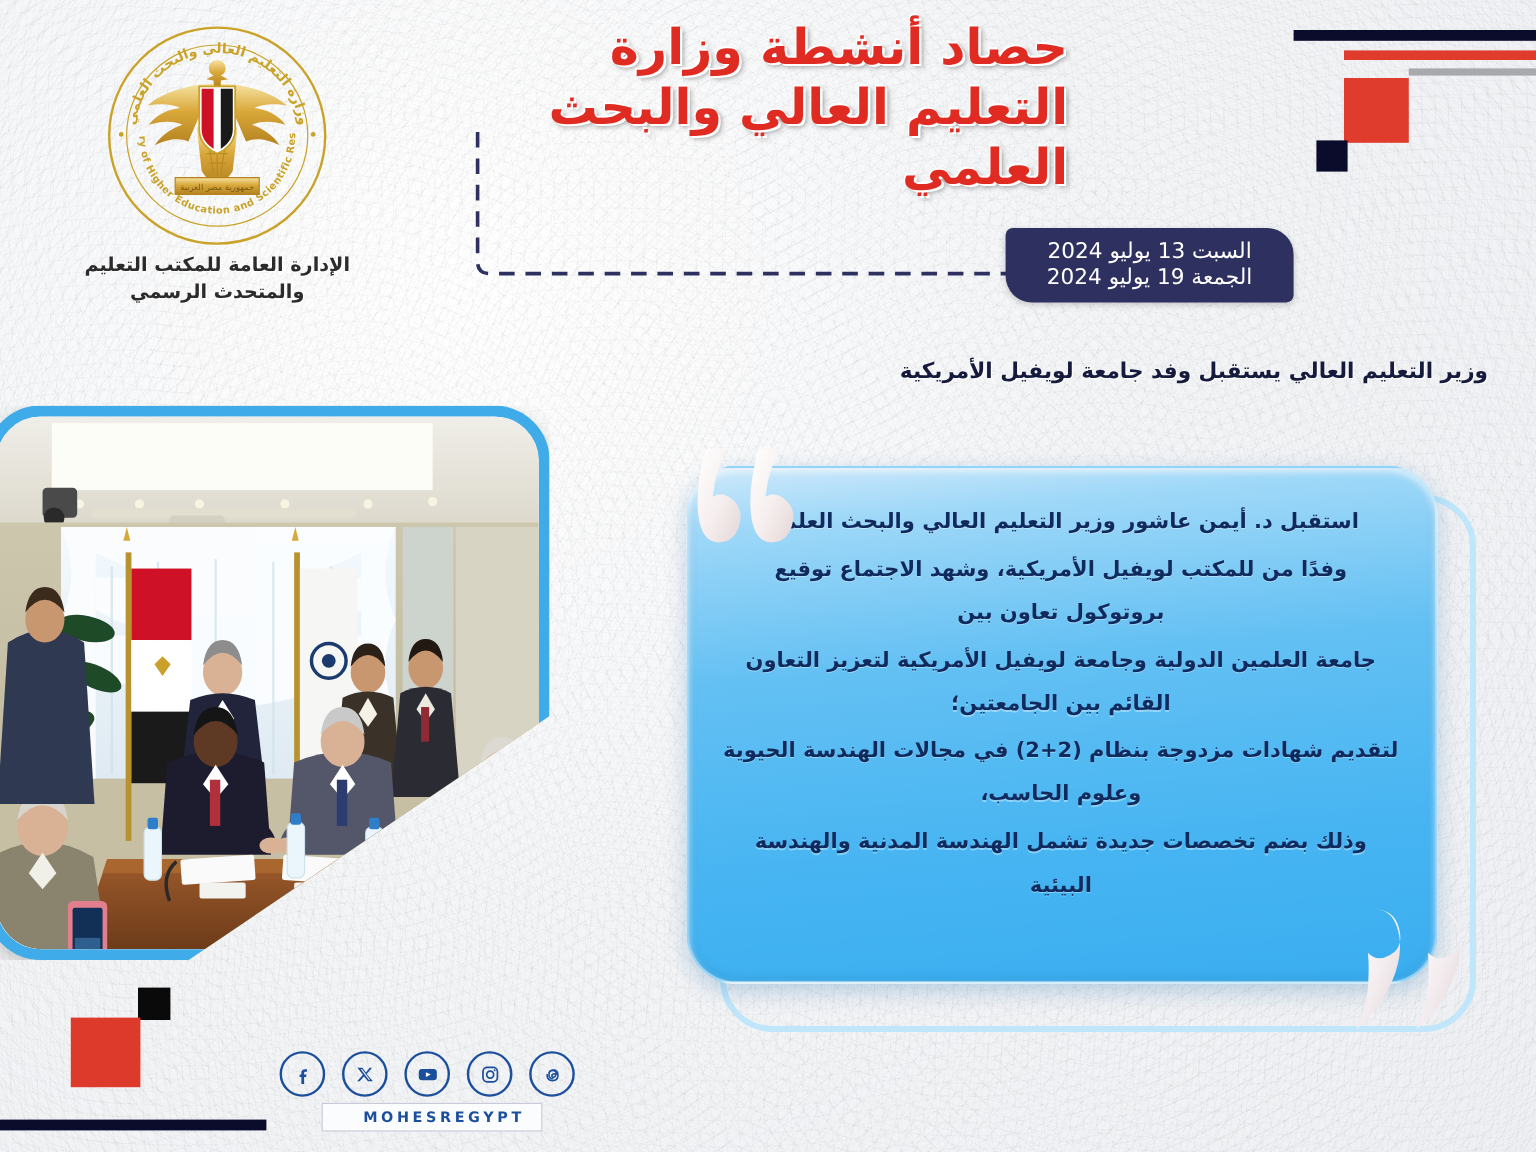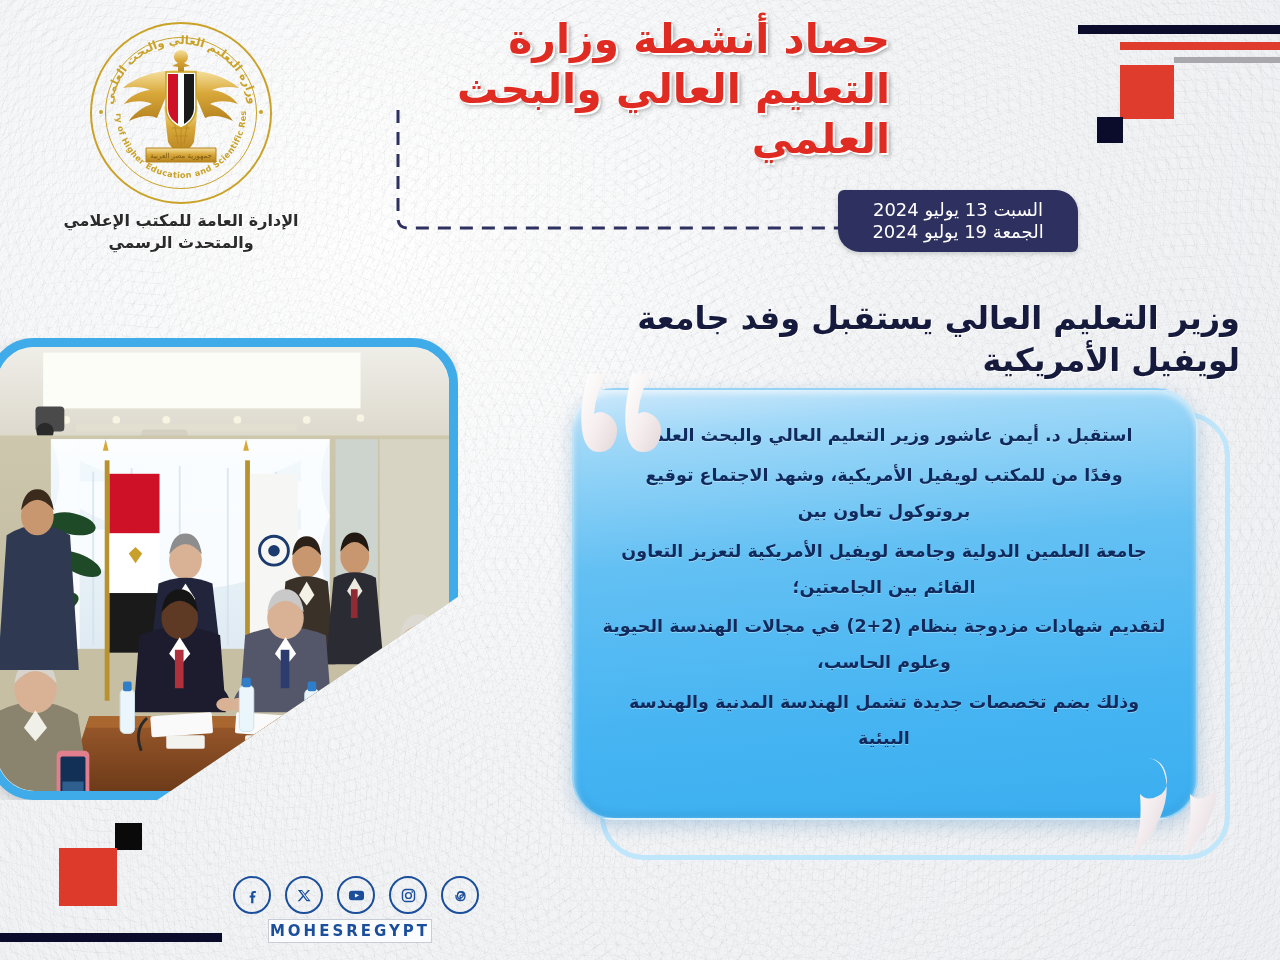--- a/index.html
+++ b/index.html
@@ -89,21 +89,21 @@
     background:#2e3160;border-radius:6px 22px 6px 22px;
     display:flex;flex-direction:column;align-items:center;justify-content:center;
     direction:rtl;color:#ffffff;font-weight:normal;font-size:18px;line-height:1.25;
     box-shadow:0 2px 5px rgba(0,0,0,.18);
   }
 
   
   .headline{
     position:absolute;right:40px;top:298px;width:620px;
     direction:rtl;text-align:right;
-    color:#161b3d;font-weight:bold;font-size:32px;line-height:1.3;
+    color:#161b3d;font-weight:bold;font-size:18px;line-height:1.3;
     text-shadow:1px 1px 0 rgba(255,255,255,.85);
   }
 
   
   .photo-wrap{
     position:absolute;left:-12px;top:338px;width:470px;height:462px;
   }
   .photo-frame{
     position:absolute;inset:0;
     border:9px solid #3fabe8;
@@ -154,21 +154,21 @@
     width:34px;height:34px;border-radius:50%;
     border:2px solid #1b4f9c;
     display:flex;align-items:center;justify-content:center;
     color:#1b4f9c;background:transparent;
   }
   .sicon svg{display:block;}
   .handle{
     position:absolute;left:268px;top:919px;width:162px;height:22px;
     border:1px solid #c7ccd6;background:#fbfcfd;
     display:flex;align-items:center;justify-content:center;
-    color:#1b4f9c;font-weight:bold;font-size:15px;letter-spacing:3px;
+    color:#1b4f9c;font-weight:bold;font-size:12px;letter-spacing:3px;padding-left:20px;
   }
 </style>
 </head>
 <body>
 
 <div class="poster">
 
   <div class="watermark"></div>
 
   <div class="deco-bar-navy-tr"></div>
@@ -224,21 +224,21 @@
         <path d="M50 26 L80 26 L80 62 C80 74 70 80 65 82 C60 80 50 74 50 62 Z" fill="#ffffff" stroke="#c9a227" stroke-width="1.5"></path>
         <path d="M52 28 L62 28 L62 78 C57 75 52 70 52 62 Z" fill="#ce1126"></path>
         <path d="M68 28 L78 28 L78 62 C78 70 73 75 68 78 Z" fill="#1a1a1a"></path>
 
         <path d="M30 102 L100 102 L100 116 L30 116 Z" fill="url(#gold)" stroke="#b5821f" stroke-width="1"></path>
         <text x="65" y="112" text-anchor="middle" font-size="7" fill="#7a5a12">جمهورية مصر العربية</text>
       </svg>
     </div>
 
     <div class="logo-caption">
-      <div>الإدارة العامة للمكتب الإعلامي</div>
+      <div>الإدارة العامة للمكتب التعليم</div>
       <div>والمتحدث الرسمي</div>
     </div>
   </div>
 
   <div class="main-title">
     <div>حصاد أنشطة وزارة</div>
     <div>التعليم العالي  والبحث العلمي</div>
   </div>
 
   <svg class="connector" viewBox="0 0 490 130">

